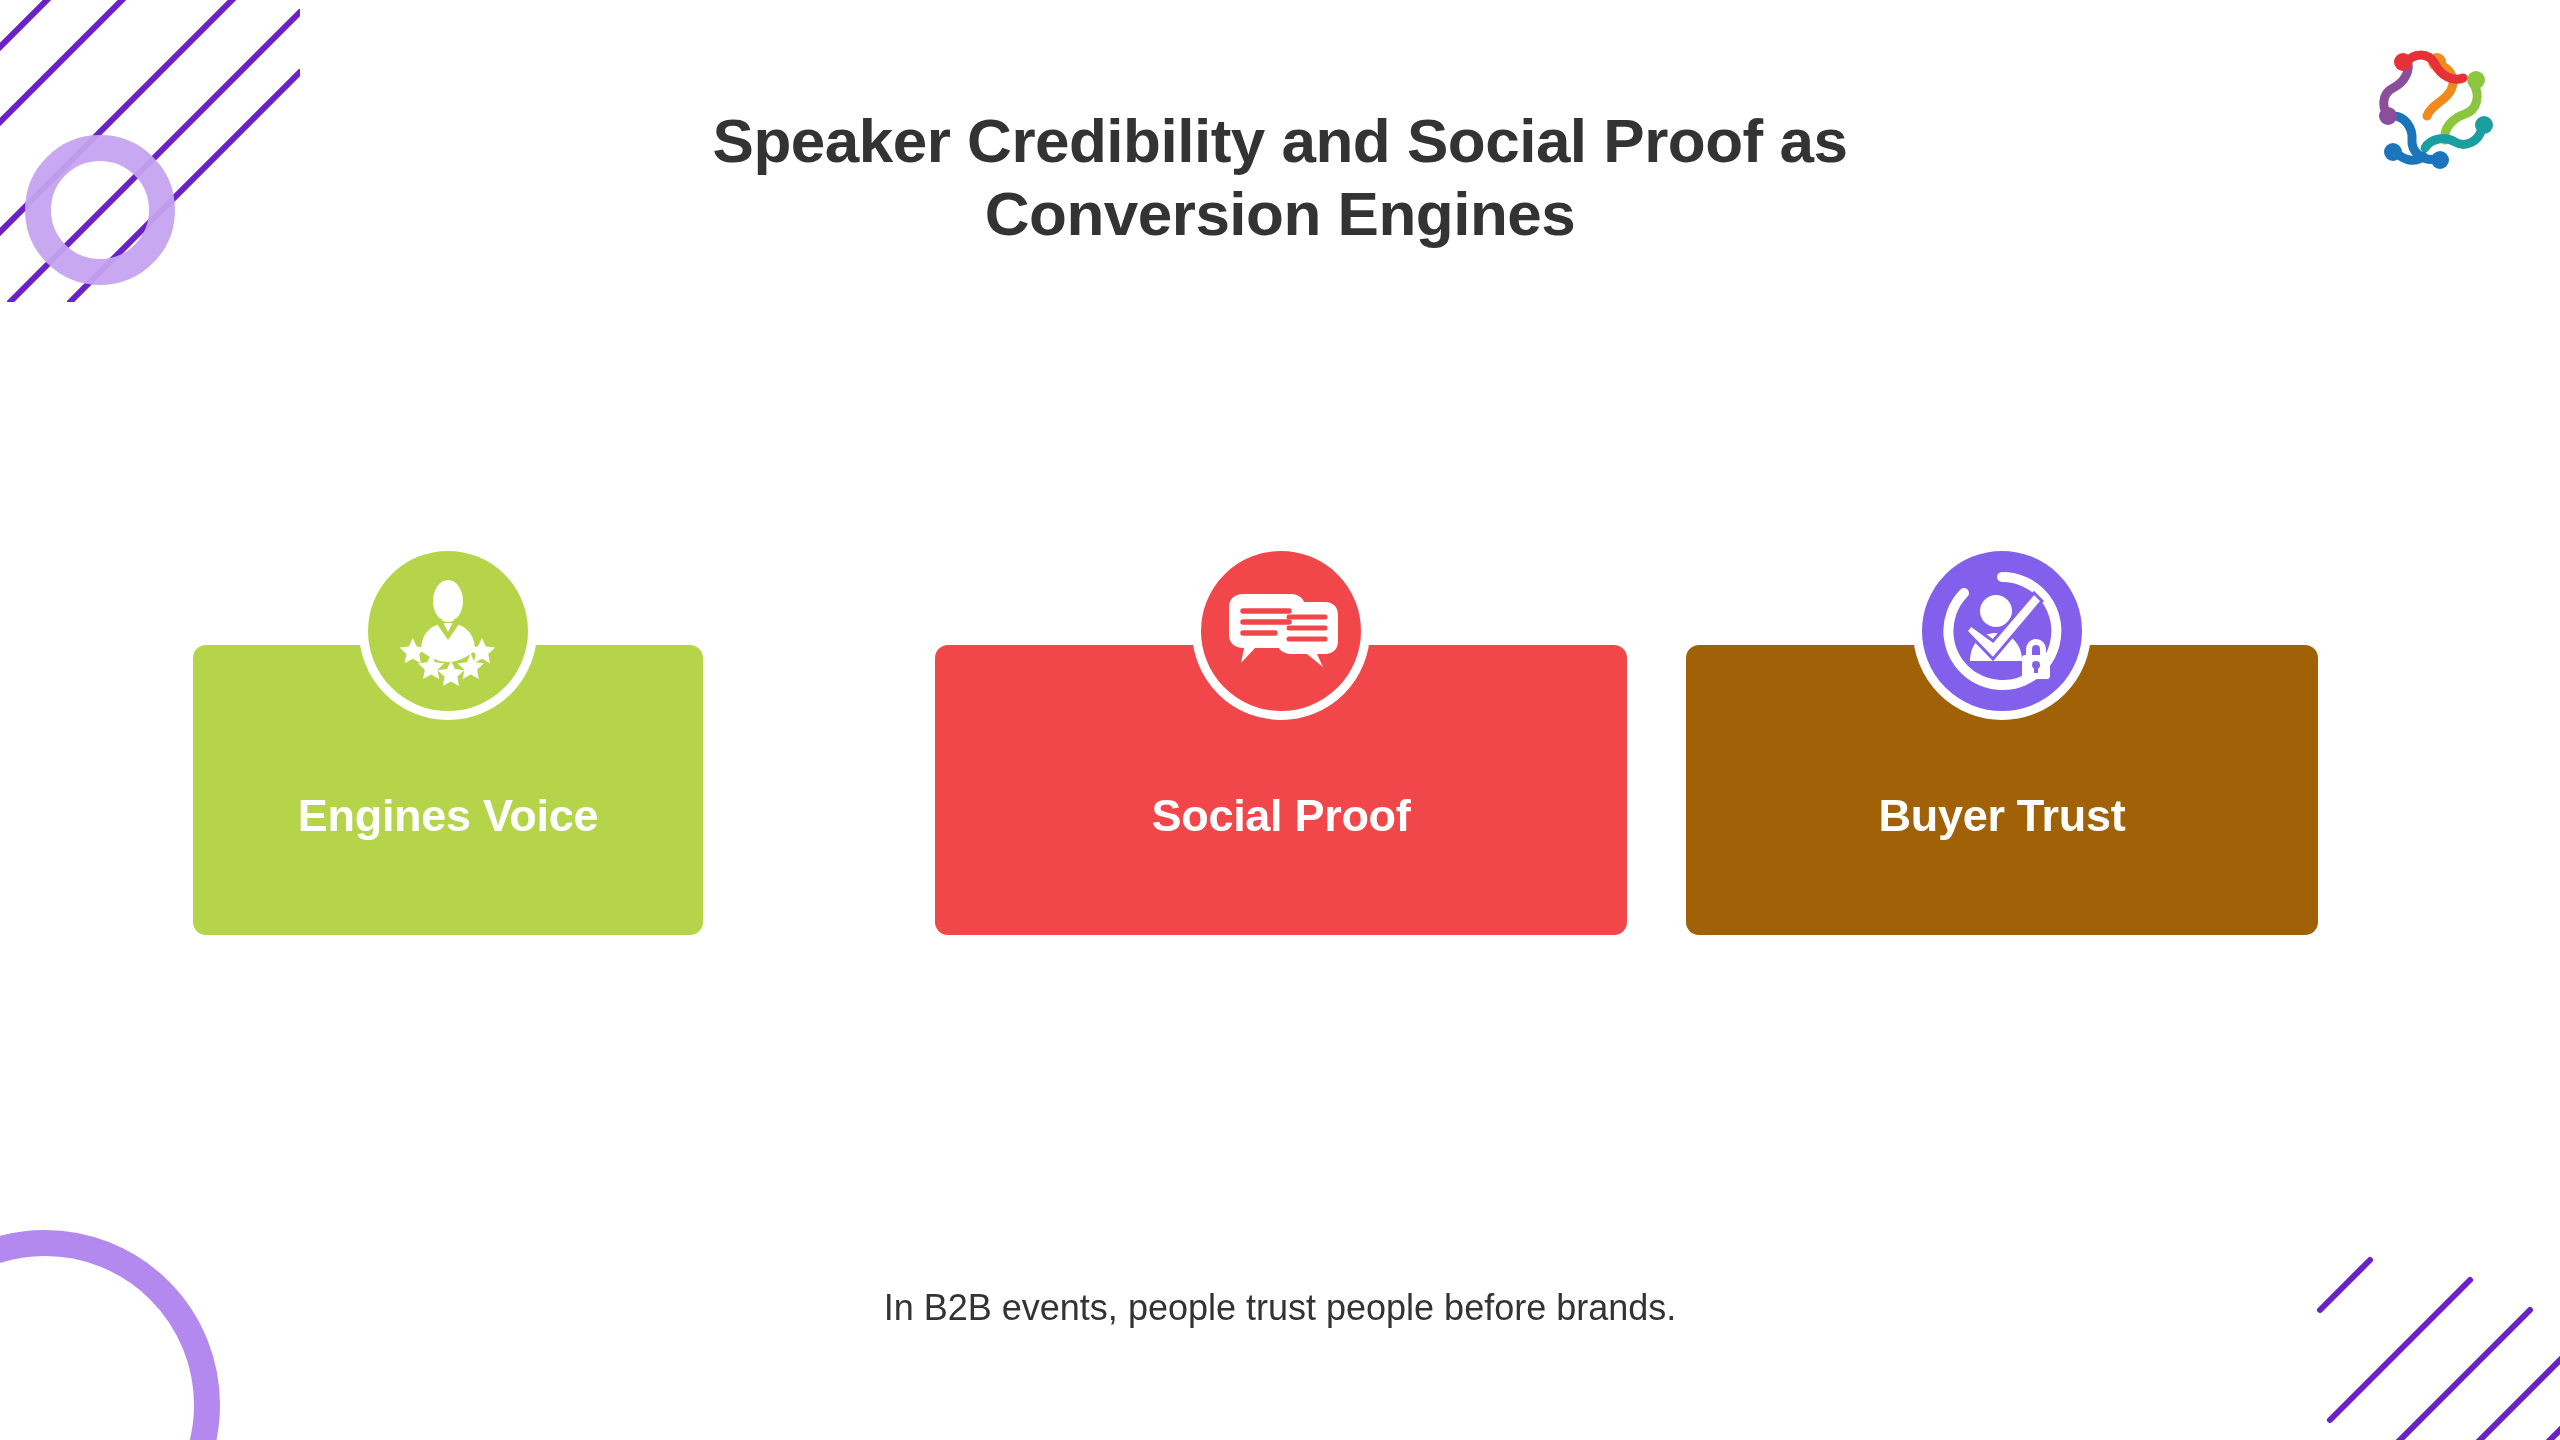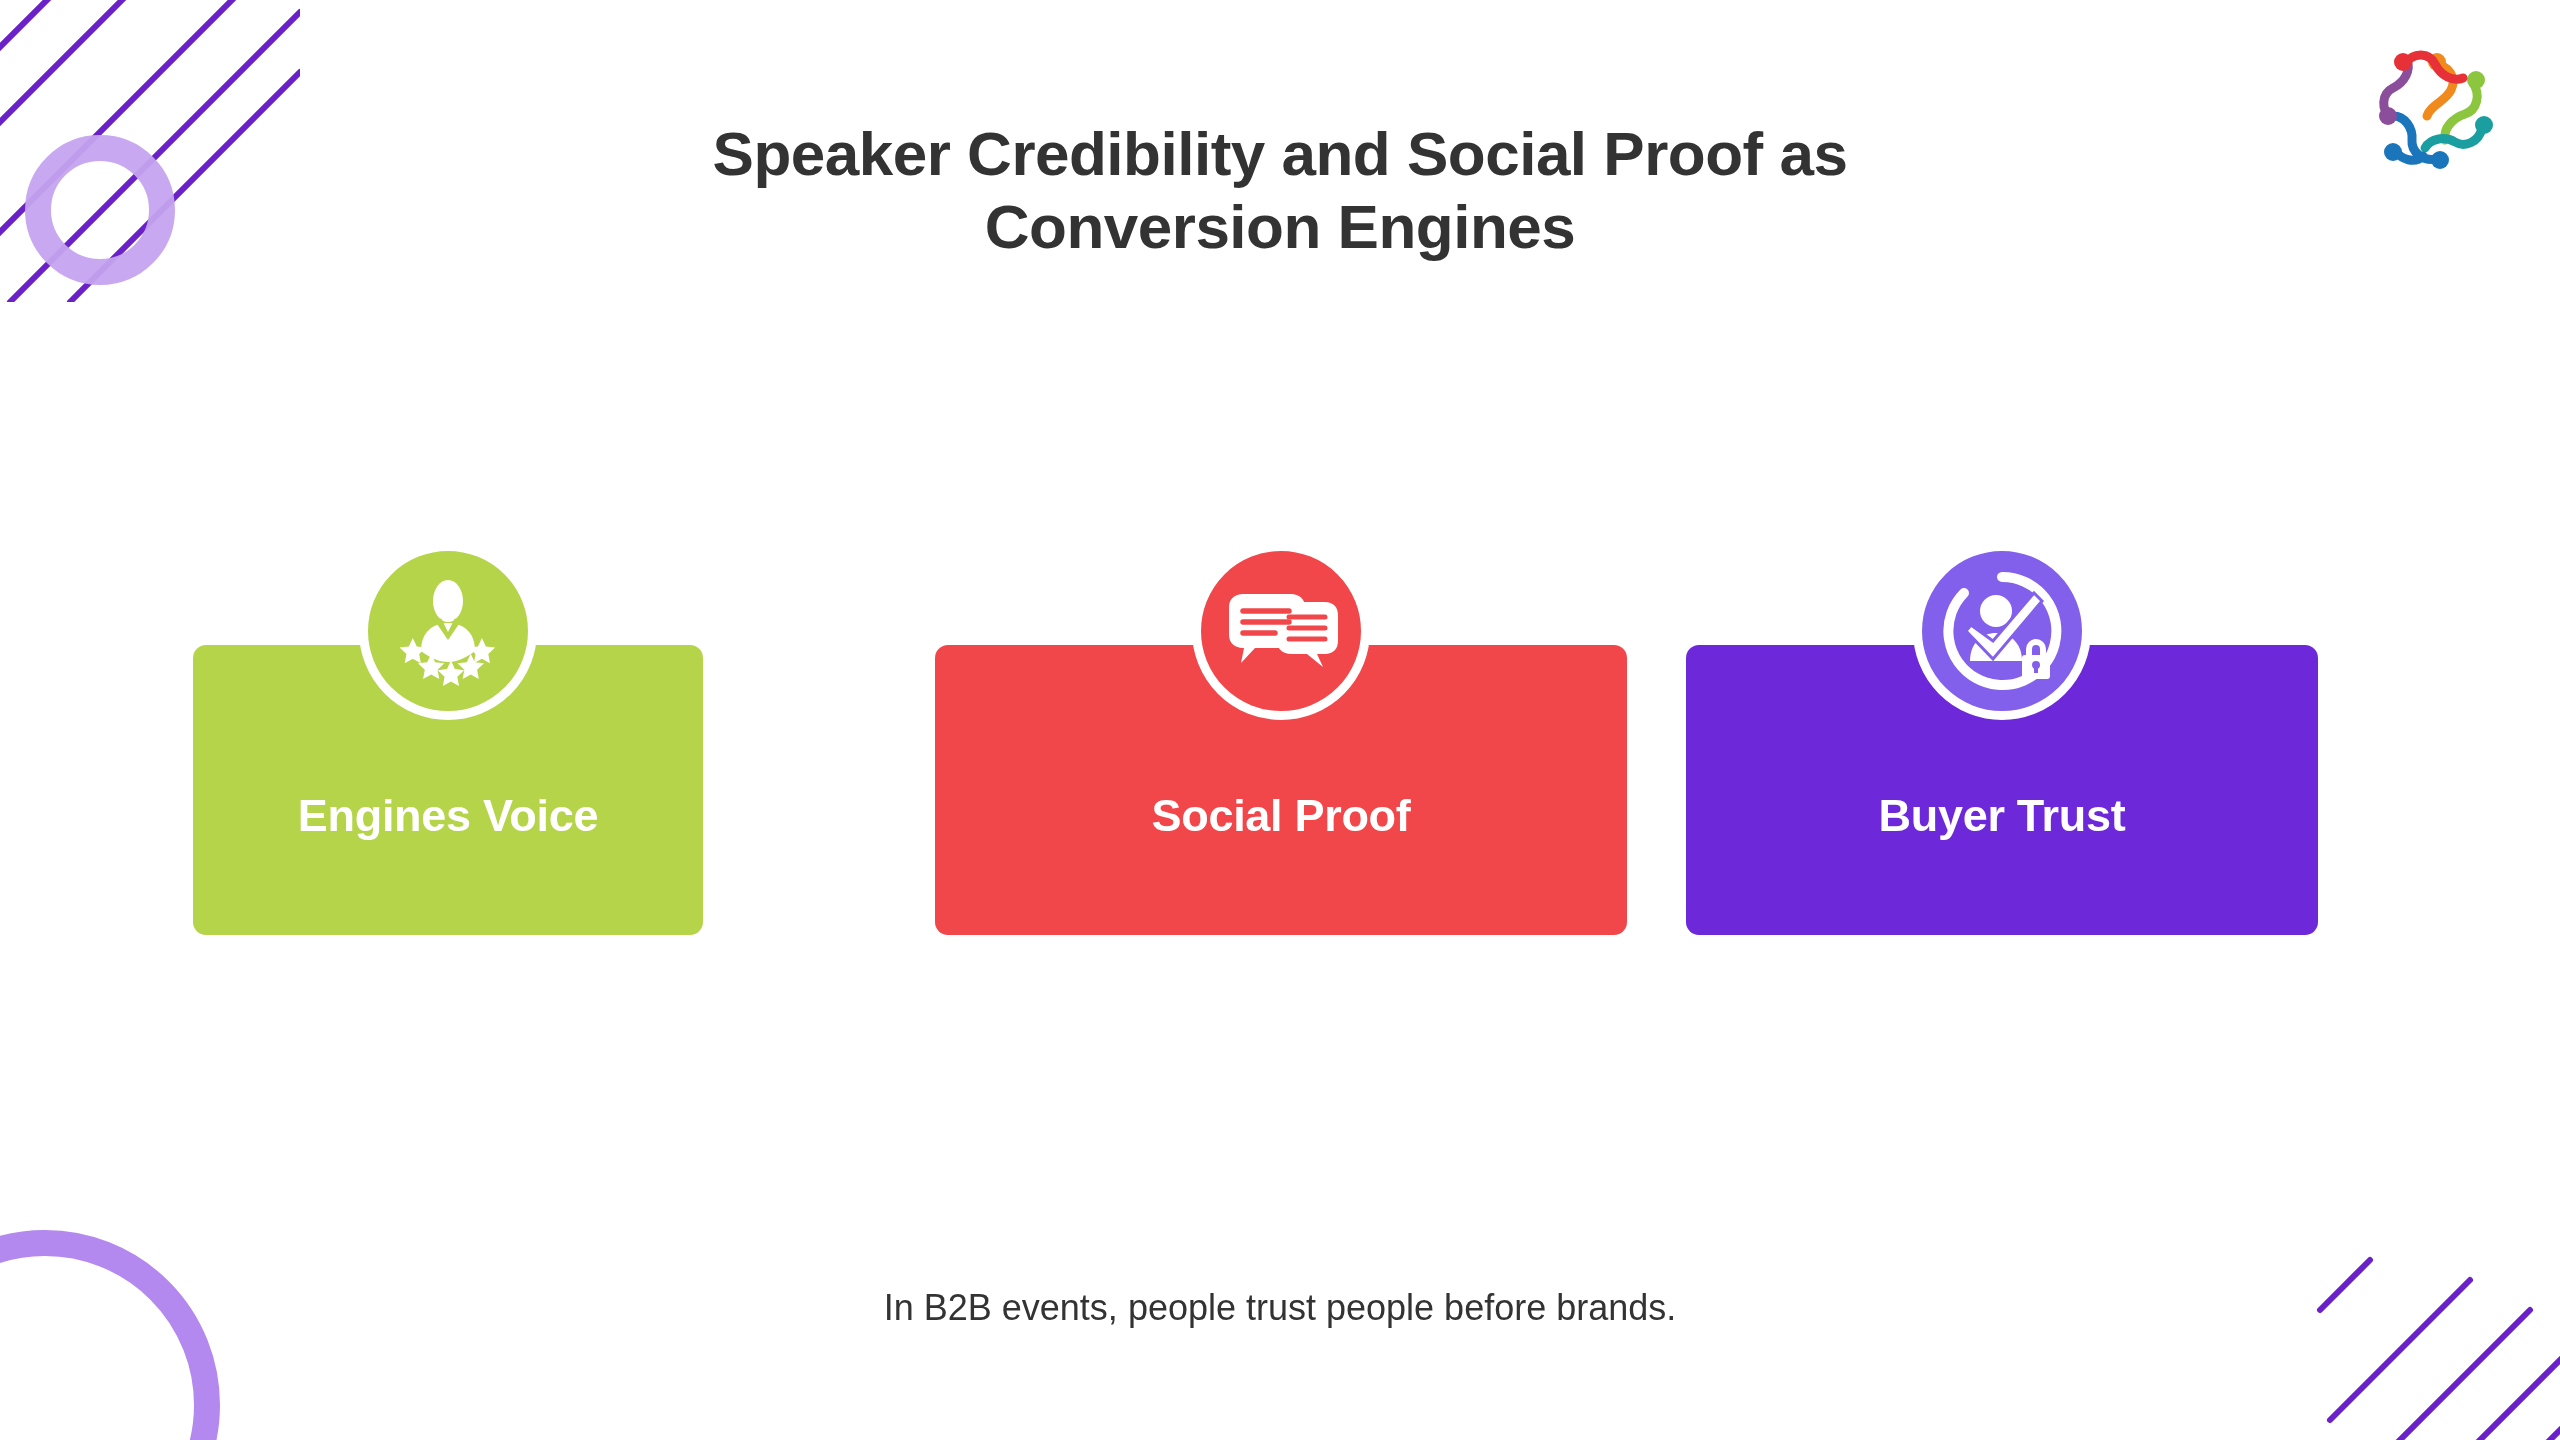--- a/index.html
+++ b/index.html
@@ -43,21 +43,21 @@
     border:26px solid #b389ef;
   }
 
   
   #logo { position:absolute; right:55px; top:40px; width:140px; height:140px; }
 
   
   #title {
     position:absolute;
     left:50%; transform:translateX(-50%);
-    top:118px;
+    top:105px;
     width:1600px;
     text-align:center;
     font-size:62px;
     line-height:1.17;
     font-weight:700;
     color:#333333;
     letter-spacing:-0.5px;
   }
 
   
@@ -216,21 +216,21 @@
           <g stroke="#f2474a" stroke-width="5" stroke-linecap="round">
             <line x1="70" y1="48" x2="106" y2="48"></line>
             <line x1="70" y1="59" x2="106" y2="59"></line>
             <line x1="70" y1="70" x2="106" y2="70"></line>
           </g>
         </svg>
       </div>
       <span class="card-label">Social Proof</span>
     </div>
 
-    <div class="card" style="left:1493px; width:632px; background:#6d28d9;">
+    <div class="card" style="left:1493px; width:632px; background:#a16207;">
       <div class="badge" style="background:#8360ec;">
         <svg width="128" height="128" viewBox="0 0 128 128">
           <path d="M64 10 A54 54 0 1 1 26 26" fill="none" stroke="#ffffff" stroke-width="10" stroke-linecap="round"></path>
           <g fill="#ffffff">
             <circle cx="58" cy="44" r="16"></circle>
             <path d="M32 94 C32 76 44 66 58 66 C72 66 84 76 84 94 Z"></path>
           </g>
           <path d="M33 58 L28 64 L55 92 L104 34 L96 26 L55 74 Z" fill="#ffffff" stroke="#8360ec" stroke-width="3"></path>
           <g>
             <path d="M88 82 a10 10 0 0 1 20 0 v8 h-6 v-8 a4 4 0 0 0 -8 0 v8 h-6 Z" fill="#ffffff"></path>

